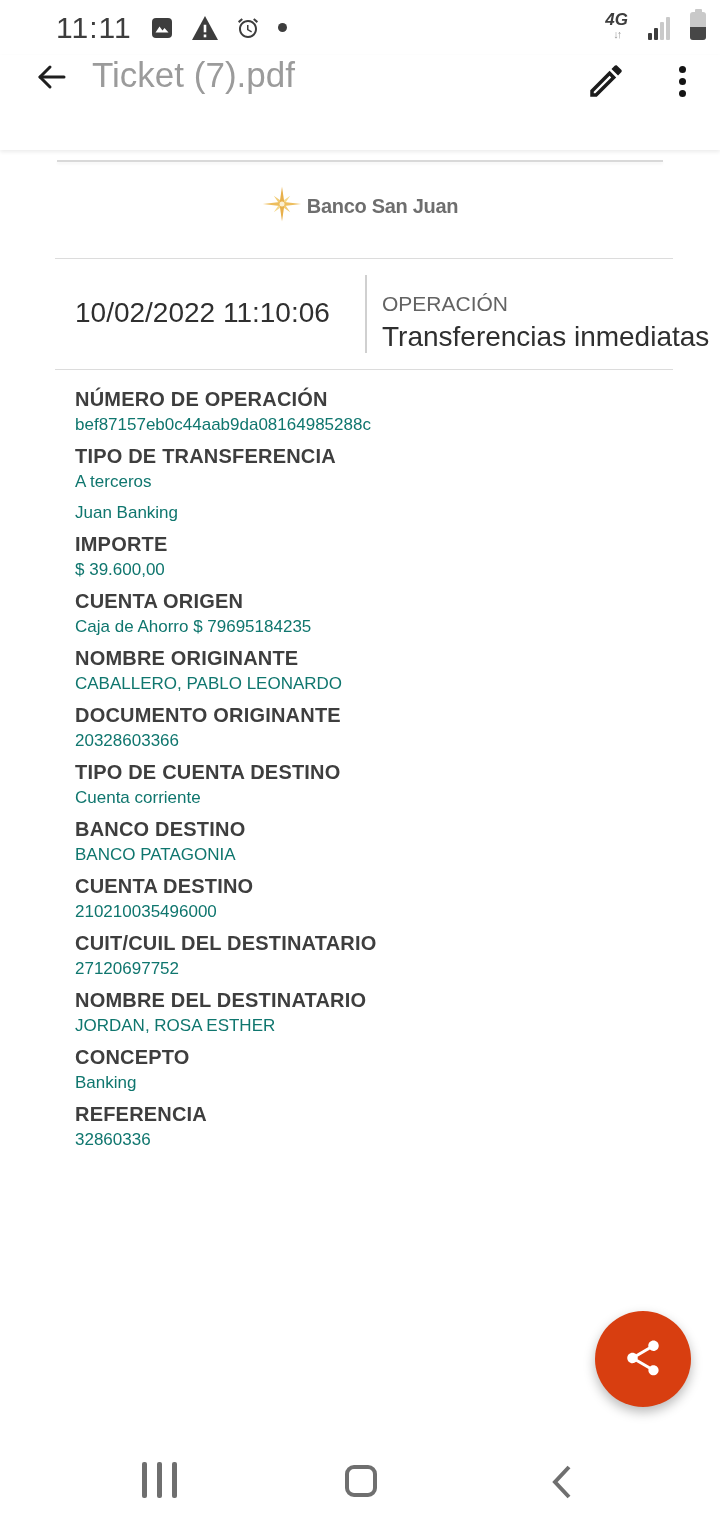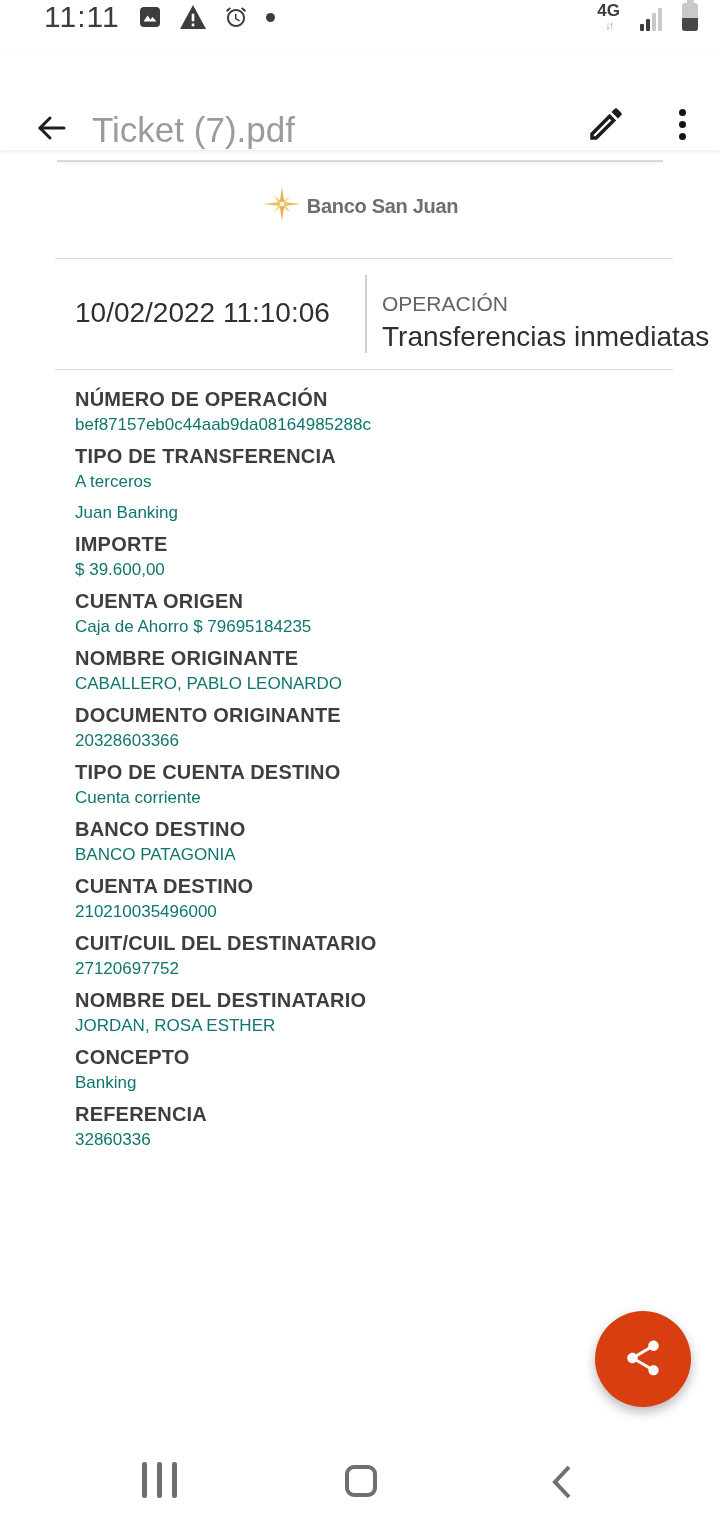--- a/index.html
+++ b/index.html
@@ -1,43 +1,43 @@
 <!DOCTYPE html>
 <html><head>
 <meta charset="utf-8">
 <style>
   html,body{margin:0;padding:0;background:#e6e6e6;}
   #screen{
     position:relative;width:720px;height:1520px;background:#ffffff;overflow:hidden;
     font-family:"Liberation Sans",sans-serif;margin:0 auto;
   }
   
-  .status-bar{position:absolute;top:0;left:4px;right:0;height:55px;background:#fff;
-    display:flex;align-items:flex-start;justify-content:space-between;}
+  .status-bar{position:absolute;top:0;left:16px;right:0;height:55px;background:#fff;
+    display:flex;align-items:center;justify-content:space-between;}
   .sb-left{display:flex;align-items:center;gap:18px;padding-left:40px;}
   .sb-time{font-size:30px;color:#3d3d3d;letter-spacing:1px;}
   .sb-icon{display:inline-flex;align-items:center;}
   .sb-dot{width:9px;height:9px;border-radius:50%;background:#3d3d3d;}
-  .sb-right{display:flex;align-items:flex-end;gap:20px;padding-right:22px;padding-bottom:6px;}
+  .sb-right{display:flex;align-items:flex-end;gap:20px;padding-right:14px;padding-bottom:6px;font-style:italic;}
   .net-block{display:flex;flex-direction:column;align-items:center;line-height:1;}
   .net-4g{font-size:17px;font-weight:bold;color:#3d3d3d;}
   .net-arrows{font-size:11px;color:#9a9a9a;letter-spacing:-2px;margin-top:1px;}
   .sig{display:flex;align-items:flex-end;gap:2px;height:24px;}
   .sig span{width:4px;border-radius:1px;}
   .sig .b1{height:7px;background:#3d3d3d;}
   .sig .b2{height:12px;background:#3d3d3d;}
   .sig .b3{height:18px;background:#c9c9c9;}
   .sig .b4{height:23px;background:#c9c9c9;}
   .batt{display:flex;flex-direction:column;align-items:center;}
   .batt-cap{width:7px;height:3px;background:#c9c9c9;border-radius:1px 1px 0 0;}
   .batt-body{width:16px;height:28px;background:#c9c9c9;border-radius:3px;position:relative;overflow:hidden;}
   .batt-fill{position:absolute;bottom:0;left:0;right:0;height:45%;background:#474747;}
   
   .app-header{position:absolute;top:55px;left:0;right:0;height:95px;background:#fff;
-    display:flex;align-items:flex-end;box-shadow:0 2px 4px rgba(0,0,0,0.08);z-index:5;}
+    display:flex;align-items:flex-start;box-shadow:0 2px 4px rgba(0,0,0,0.08);z-index:5;}
   .back-btn{margin-left:30px;display:flex;align-items:center;justify-content:center;width:44px;height:44px;cursor:pointer;}
   .hdr-title{margin-left:18px;font-size:35px;color:#9b9b9b;flex:1;white-space:nowrap;overflow:hidden;}
   .edit-btn{width:52px;height:52px;display:flex;align-items:center;justify-content:center;margin-right:30px;cursor:pointer;}
   .menu-btn{width:40px;height:52px;display:flex;flex-direction:column;align-items:center;justify-content:center;gap:5px;margin-right:18px;cursor:pointer;}
   .menu-btn i{width:7px;height:7px;border-radius:50%;background:#141414;}
   
   .page-top-rule{position:absolute;top:160px;left:57px;width:606px;height:2px;background:#d9d9d9;
     box-shadow:0 2px 3px rgba(0,0,0,0.05);}
   .logo{position:absolute;top:184px;left:0;right:0;display:flex;align-items:center;justify-content:center;gap:5px;}
   .logo-text{font-size:20px;font-weight:bold;color:#6e6e6e;letter-spacing:-0.3px;}

